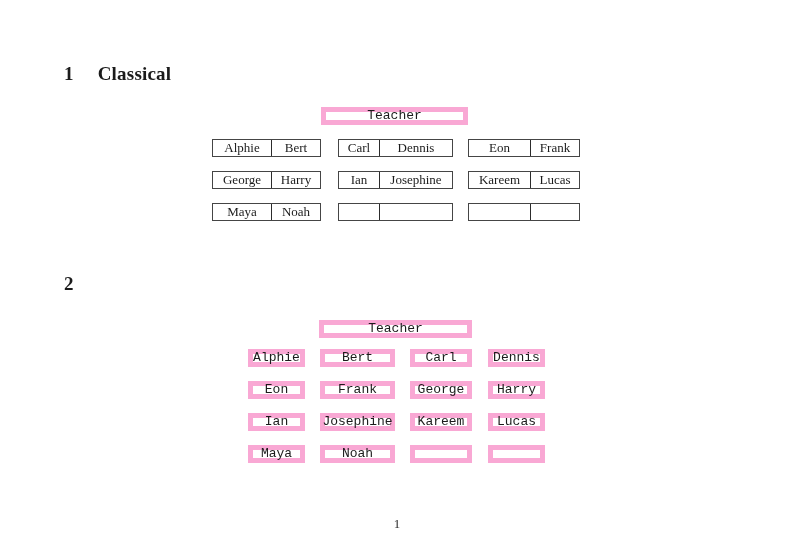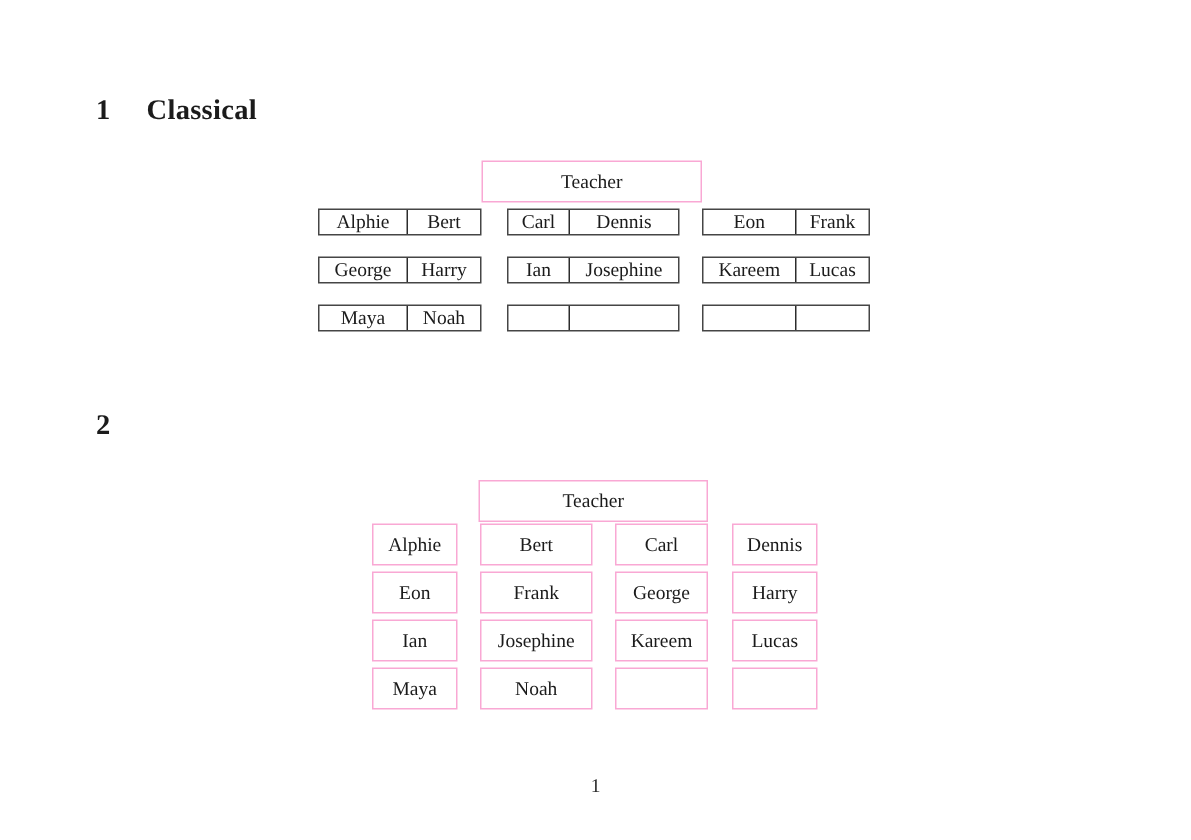--- a/index.html
+++ b/index.html
@@ -25,29 +25,30 @@
     font-weight: bold;
     color: #1b1b1b;
     letter-spacing: 0.2px;
   }
   .s1 { left: 64px; top: 63px; }
   .s2 { left: 64px; top: 273px; }
 
   .box {
     position: absolute;
     box-sizing: border-box;
-    height: 28px;
-    border: 1px solid #f9a8d4;
+    height: 18px;
+    border: 5px solid #f9a8d4;
     background: #ffffff;
     display: flex;
     align-items: center;
     justify-content: center;
     font-size: 13px;
     line-height: 16px;
     white-space: nowrap;
+    font-family: Liberation Mono, monospace;
   }
 
   
   .c-teacher { left: 321px; top: 107px; width: 147px; }
   .d-teacher { left: 319px; top: 320px; width: 153px; }
 
   
   .desk {
     position: absolute;
     box-sizing: border-box;

